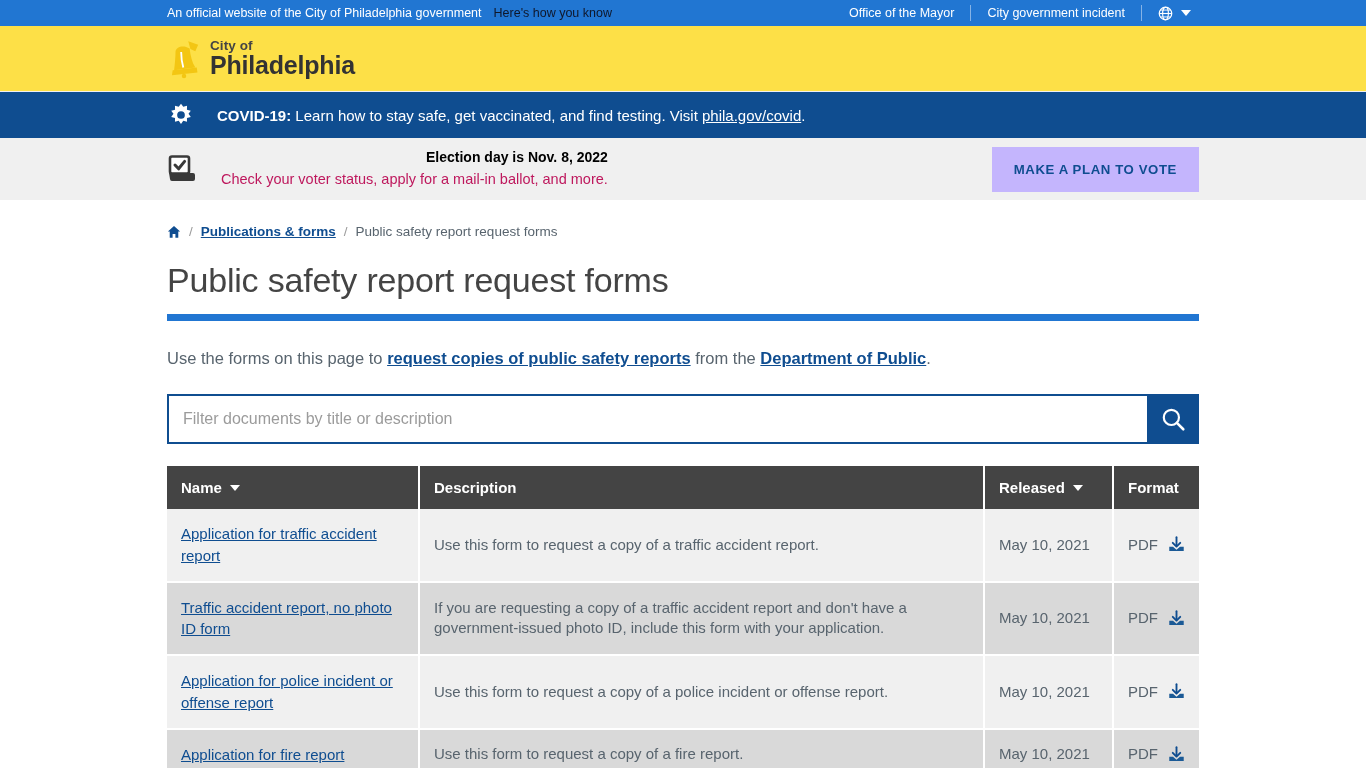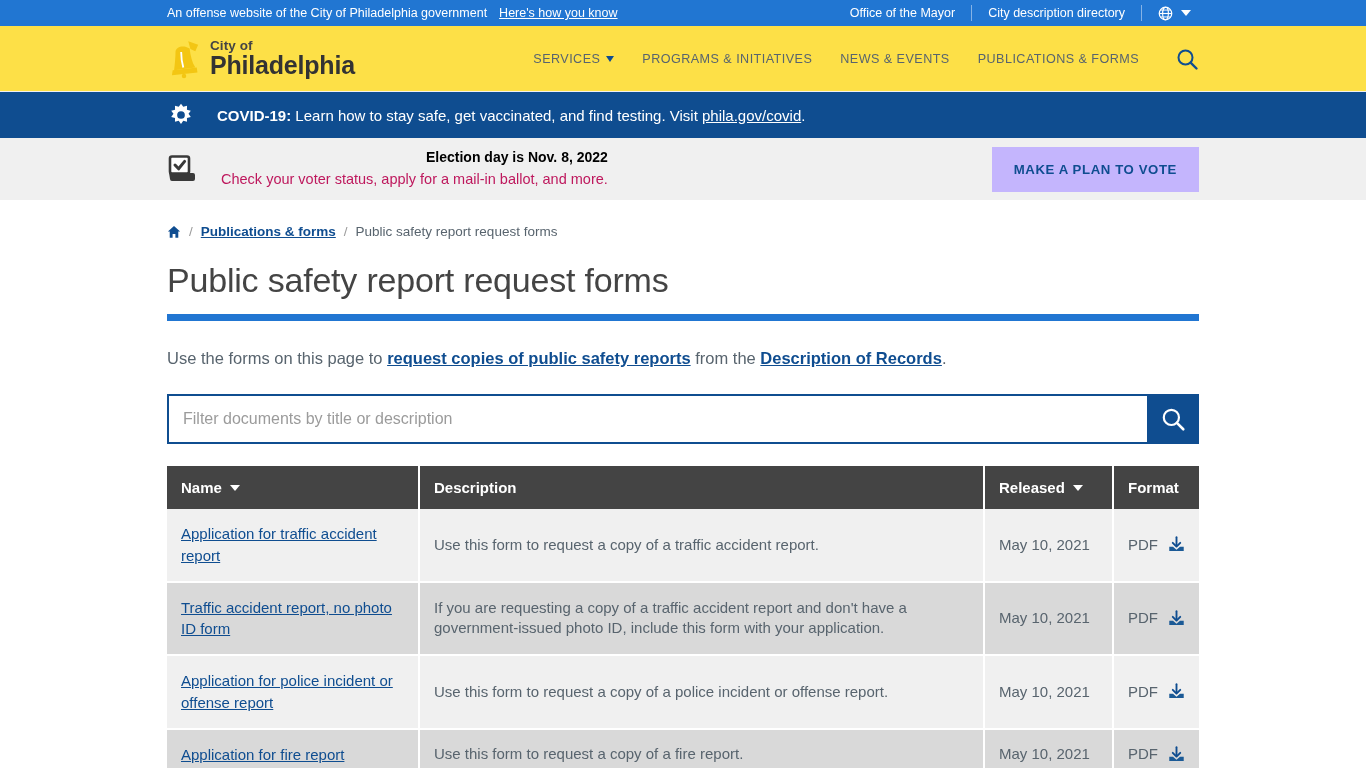--- a/index.html
+++ b/index.html
@@ -21,21 +21,21 @@
     color: #ffffff;
     height: 26px;
     display: flex;
     align-items: center;
     font-size: 12.5px;
   }
   .topbar .wrap { display: flex; align-items: center; width: 1032px; }
   .topbar-left { display: flex; align-items: center; gap: 12px; white-space: nowrap; }
   .topbar-left .official { color: #ffffff; }
   .topbar-left .howyouknow {
-    color: #ffffff; text-decoration: underline; cursor: pointer;
+    color: #0f172a; cursor: pointer;
   }
   .topbar-right {
     margin-left: auto;
     display: flex; align-items: center;
     gap: 0px; white-space: nowrap;
   }
   .topbar-right a {
     color: #ffffff; text-decoration: none; padding: 0 16px;
     display: inline-block; font-size: 12.5px;
   }
@@ -223,27 +223,27 @@
   col.c-desc { width: 565px; }
   col.c-rel  { width: 129px; }
   col.c-fmt  { width: 86px; }
 </style>
 </head>
 <body>
 
 <div class="topbar">
   <div class="wrap">
     <div class="topbar-left">
-      <span class="official">An offense website of the City of Philadelphia government</span>
+      <span class="official">An official website of the City of Philadelphia government</span>
       <span class="howyouknow">Here's how you know</span>
     </div>
     <div class="topbar-right">
       <a href="#">Office of the Mayor</a>
       <span class="tb-divider"></span>
-      <a href="#">City description directory</a>
+      <a href="#">City government incident</a>
       <span class="tb-divider"></span>
       <span class="globe-wrap">
         <svg class="globe" viewBox="0 0 24 24" aria-hidden="true">
           <circle cx="12" cy="12" r="10" fill="none" stroke="#ffffff" stroke-width="2"></circle>
           <ellipse cx="12" cy="12" rx="4.6" ry="10" fill="none" stroke="#ffffff" stroke-width="1.8"></ellipse>
           <line x1="2" y1="12" x2="22" y2="12" stroke="#ffffff" stroke-width="1.8"></line>
           <line x1="3.6" y1="6.5" x2="20.4" y2="6.5" stroke="#ffffff" stroke-width="1.5"></line>
           <line x1="3.6" y1="17.5" x2="20.4" y2="17.5" stroke="#ffffff" stroke-width="1.5"></line>
         </svg>
         <span class="caret-down"></span>
@@ -261,41 +261,20 @@
         <path d="M8 44 L42 40 L43 47 L7 51 Z" fill="#f3c613"></path>
         <path d="M20 18 C20 26, 21 33, 23 40" stroke="#ffffff" stroke-width="2.6" fill="none"></path>
         <circle cx="24" cy="52" r="3.2" fill="#f3c613"></circle>
       </svg>
       <div class="logo-text">
         <div class="logo-city">City of</div>
         <div class="logo-phila">Philadelphia</div>
       </div>
     </div>
 
-    <nav class="mainnav">
-      <a href="#">
-        <span>SERVICES</span>
-        <span class="nav-caret"></span>
-      </a>
-      <a href="#">
-        <span>PROGRAMS &amp; INITIATIVES</span>
-      </a>
-      <a href="#">
-        <span>NEWS &amp; EVENTS</span>
-      </a>
-      <a href="#">
-        <span>PUBLICATIONS &amp; FORMS</span>
-      </a>
-      <span class="search-btn">
-        <svg class="search-glyph" viewBox="0 0 24 24" aria-hidden="true">
-          <circle cx="10.5" cy="10.5" r="7" fill="none" stroke="#0f4d90" stroke-width="2"></circle>
-          <line x1="15.6" y1="15.6" x2="21.5" y2="21.5" stroke="#0f4d90" stroke-width="2.4" stroke-linecap="round"></line>
-        </svg>
-      </span>
-    </nav>
   </div>
 </div>
 
 <div class="alert-covid">
   <div class="wrap">
     <svg class="virus-icon" viewBox="0 0 32 32" aria-hidden="true">
       <path d="M16 1.5 l2.6 3.6 4.3-1.2 -0.1 4.5 4.4 1.1 -2.6 3.6 2.6 3.6 -4.4 1.1 0.1 4.5 -4.3-1.2 -2.6 3.6 -2.6-3.6 -4.3 1.2 0.1-4.5 -4.4-1.1 2.6-3.6 -2.6-3.6 4.4-1.1 -0.1-4.5 4.3 1.2 Z" fill="#ffffff" transform="translate(0,1.5)"></path>
       <circle cx="16" cy="16" r="4.4" fill="#0f4d90"></circle>
     </svg>
     <div class="covid-text">
@@ -331,21 +310,21 @@
       <span class="sep">/</span>
       <a href="#">Publications &amp; forms</a>
       <span class="sep">/</span>
       <span class="current">Public safety report request forms</span>
     </div>
 
     <h1 class="page-title">Public safety report request forms</h1>
     <div class="title-rule"></div>
 
     <p class="intro">
-      <span>Use the forms on this page to </span><a href="#">request copies of public safety reports</a><span> from the </span><a href="#">Description of Records</a><span>.</span>
+      <span>Use the forms on this page to </span><a href="#">request copies of public safety reports</a><span> from the </span><a href="#">Department of Public</a><span>.</span>
     </p>
 
     <div class="filter-row">
       <input class="filter-input" type="text" placeholder="Filter documents by title or description" style="">
       <div class="filter-submit">
         <svg viewBox="0 0 24 24" aria-hidden="true">
           <circle cx="10.5" cy="10.5" r="7" fill="none" stroke="#ffffff" stroke-width="2"></circle>
           <line x1="15.6" y1="15.6" x2="21.5" y2="21.5" stroke="#ffffff" stroke-width="2.4" stroke-linecap="round"></line>
         </svg>
       </div>

